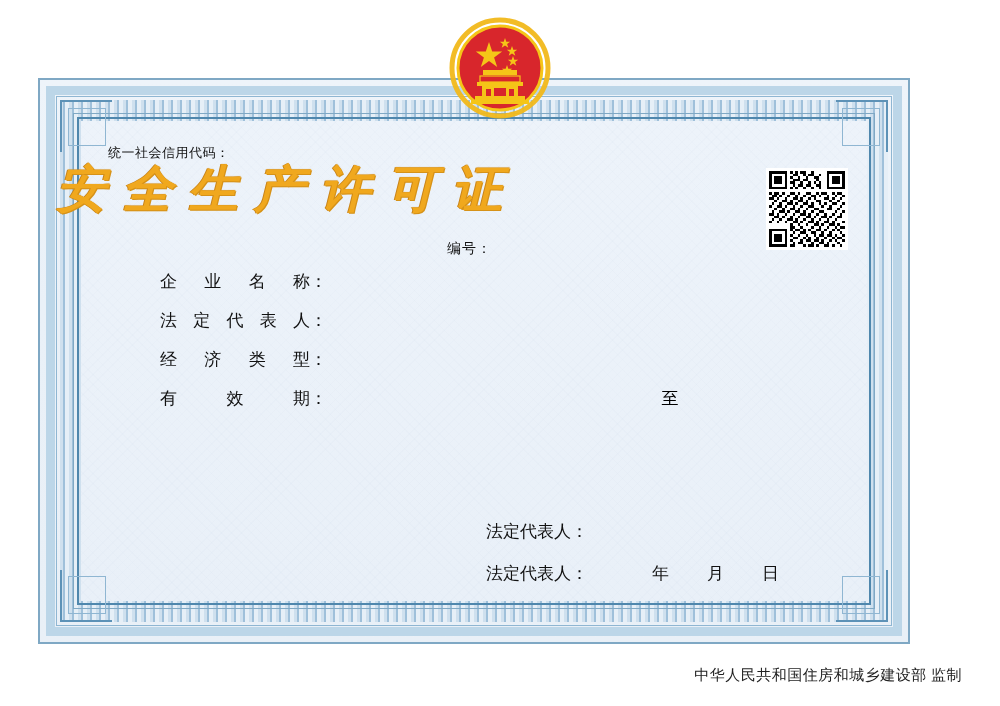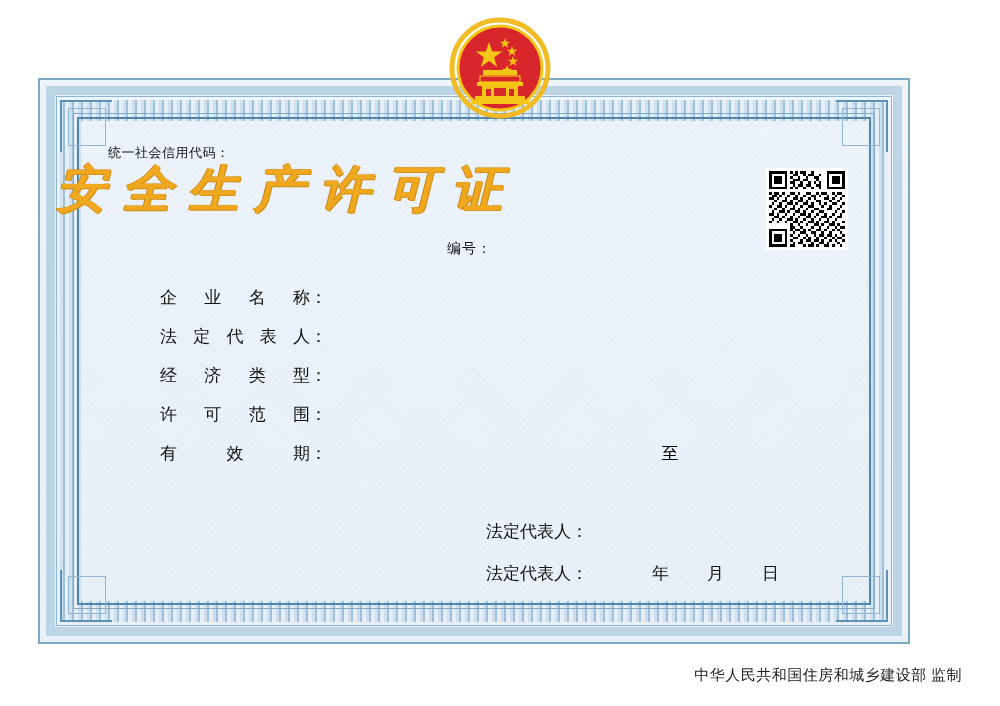--- a/index.html
+++ b/index.html
@@ -171,21 +171,21 @@
 
   
   .fields {
     position: absolute;
     left: 120px;
     top: 190px;
     width: 700px;
   }
   .field-row {
     display: flex;
-    align-items: flex-end;
+    align-items: flex-start;
     height: 39px;
   }
   .field-label {
     width: 170px;
     font-size: 17px;
     color: #111;
     font-family: "Liberation Sans", sans-serif;
     white-space: nowrap;
   }
   .field-label .spread {
@@ -499,24 +499,20 @@
         <span class="field-value"></span>
       </div>
       <div class="field-row">
         <span class="field-label"><span class="spread">法定代表人</span><span>：</span></span>
         <span class="field-value"></span>
       </div>
       <div class="field-row">
         <span class="field-label"><span class="spread">经济类型</span><span>：</span></span>
         <span class="field-value"></span>
       </div>
-      <div class="field-row">
-        <span class="field-label"><span class="spread">许可范围</span><span>：</span></span>
-        <span class="field-value"></span>
-      </div>
       <div class="field-row validity">
         <span class="field-label"><span class="spread">有效期</span><span>：</span></span>
         <span class="field-value"></span>
         <span class="to-label">至</span>
         <span class="field-value"></span>
       </div>
     </div>
 
     <div class="issuer">
       <div class="issuer-row">

